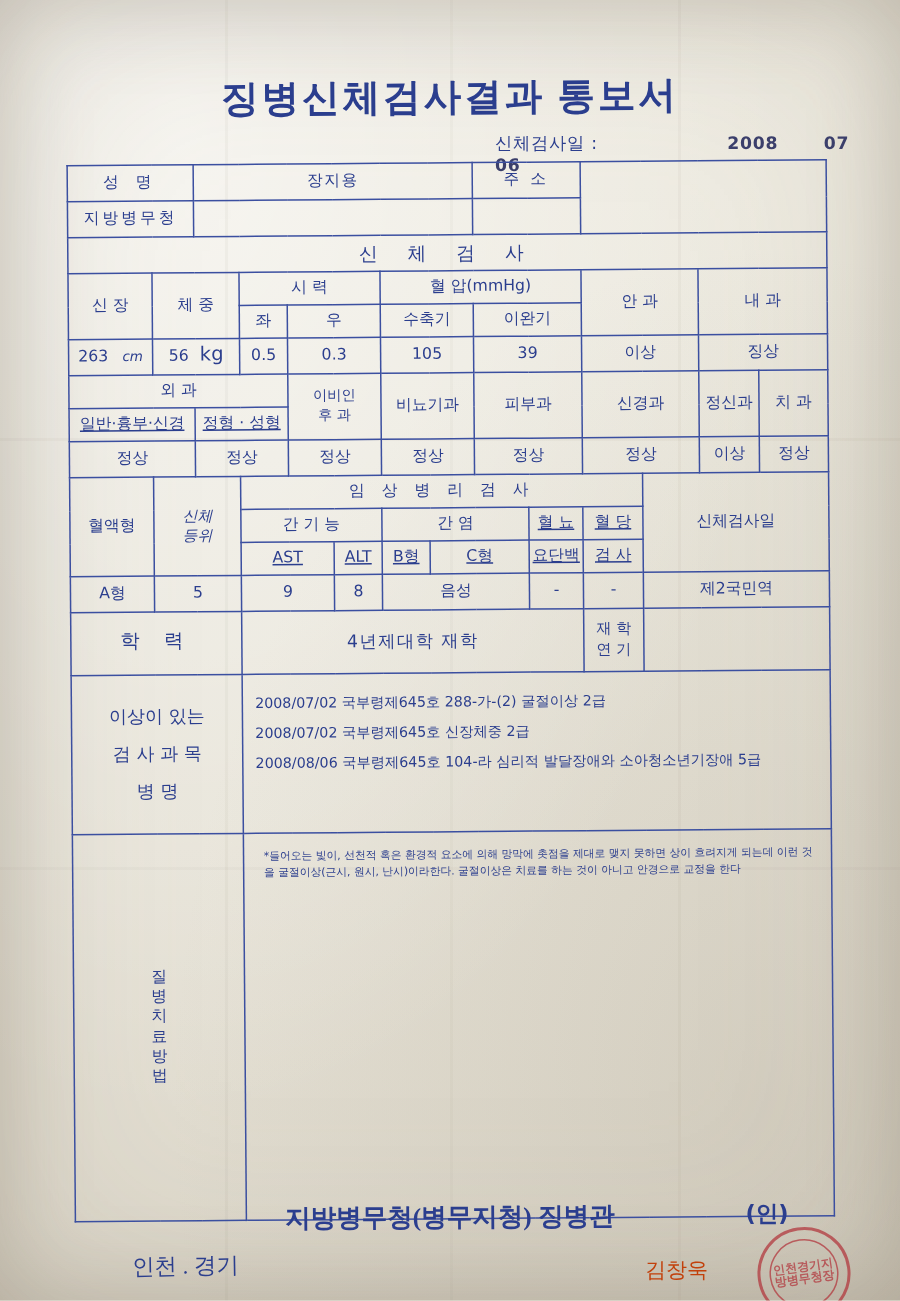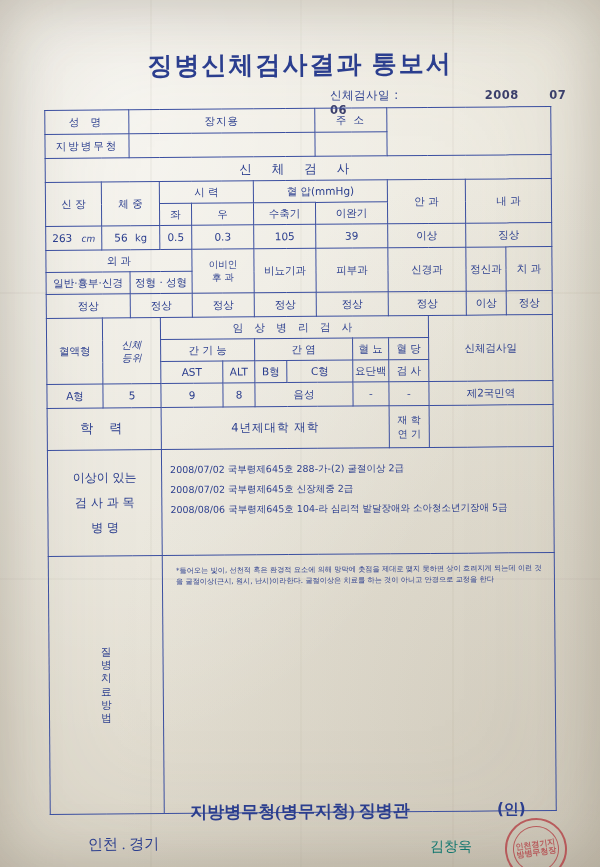--- a/index.html
+++ b/index.html
@@ -47,21 +47,21 @@
     font-size:10.5px;
     text-align:center;
     color:#2b3e8e;
     padding:1px 1px;
     height:19px;
     line-height:1.25;
   }
   td.lbl{font-size:11.5px;letter-spacing:4px;}
   td.lbl2{font-size:11.5px;letter-spacing:2px;}
   td.val{font-size:11.5px;text-align:left;padding-left:8px;letter-spacing:1px;}
-  td.small{font-size:8.2px;letter-spacing:0;}
+  td.small{font-size:8.2px;letter-spacing:0;text-decoration:underline;}
   td.big{font-size:12px;}
   .nb{border:none!important;}
   .rowh{height:24px;}
   .noteblock{
     text-align:left;font-size:7.2px;line-height:1.55;padding:8px 10px 8px 12px;
     color:#2b3e8e;
   }
   .vlabel{font-size:12px;letter-spacing:0;line-height:2.9;}
   .footer-title{
     position:absolute;left:0;top:800px;width:600px;text-align:center;
@@ -70,21 +70,21 @@
     transform:rotate(-0.4deg);
   }
   .footer-in{
     position:absolute;left:497px;top:800px;font-size:15px;font-weight:bold;color:#2b3e8e;
   }
   .footer-left{
     position:absolute;left:88px;top:835px;font-size:15px;color:#2b3e8e;
     font-family:"Liberation Serif","DejaVu Serif",serif;transform:rotate(-1deg);
   }
   .footer-name{
-    position:absolute;left:430px;top:838px;font-size:14px;color:#0f766e;
+    position:absolute;left:430px;top:838px;font-size:14px;color:#c2410c;
     font-family:"Liberation Serif","DejaVu Serif",serif;
   }
   
   .seal{
     position:absolute;left:505px;top:818px;width:58px;height:58px;border-radius:50%;
     border:2.5px solid #b2343b;opacity:.72;transform:rotate(-8deg);
     display:flex;align-items:center;justify-content:center;
     color:#b2343b;font-size:8px;line-height:1.05;text-align:center;
     font-family:"Liberation Serif","DejaVu Serif",serif;font-weight:bold;
   }
@@ -169,21 +169,21 @@
       <td class="big" colspan="2">이완기</td>
     </tr>
 
     <tr class="rowh">
       <td>
         <span class="big">263</span>
         <span style="font-size:9px;margin-left:6px;font-style:italic;">cm</span>
       </td>
       <td colspan="2">
         <span class="big">56</span>
-        <span style="font-size:10px;margin-left:4px;">kg</span>
+        <span style="font-size:13px;margin-left:4px;">kg</span>
       </td>
       <td class="big">0.5</td>
       <td class="big" colspan="2">0.3</td>
       <td class="big" colspan="2">105</td>
       <td class="big" colspan="2">39</td>
       <td class="big" colspan="2">이상</td>
       <td class="big" colspan="2">징상</td>
     </tr>
 
     <tr>

